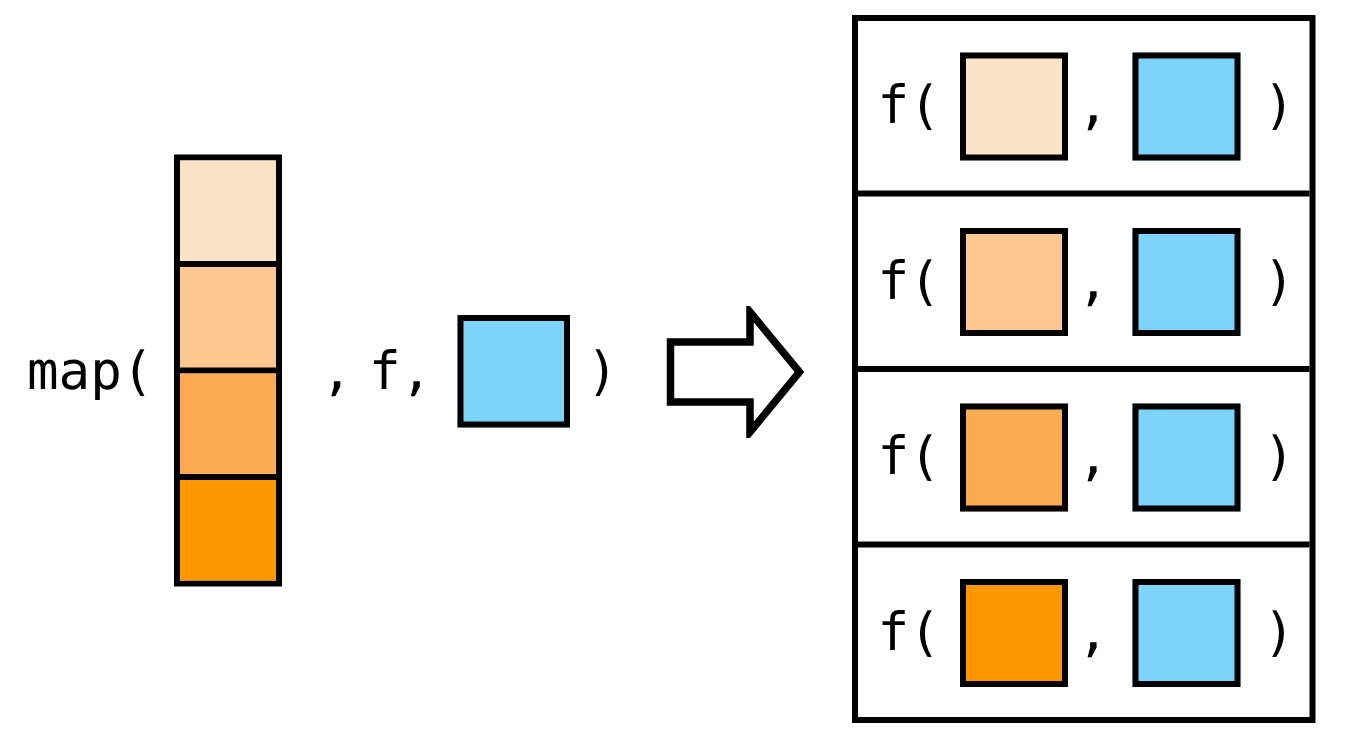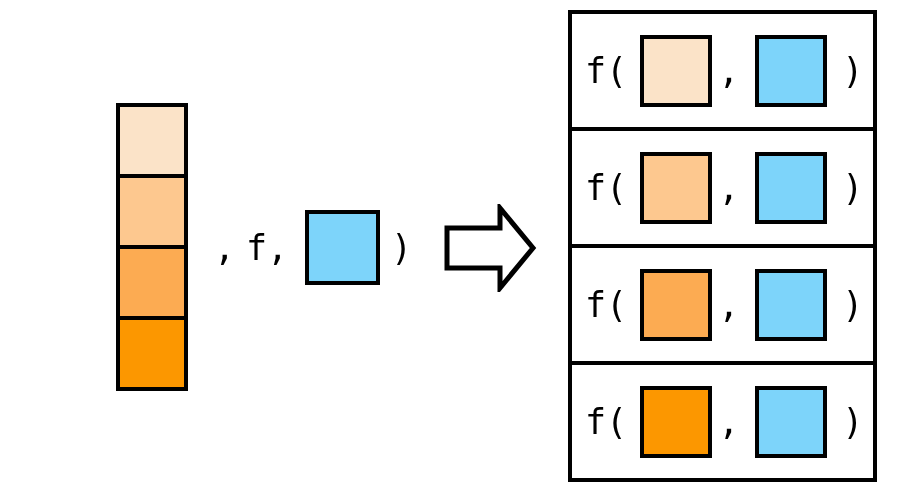--- a/index.html
+++ b/index.html
@@ -67,20 +67,21 @@
   .row .in-sq { margin-left: 13px; width: 72px; height: 72px; }
   .row .comma { margin-left: 6px; line-height: 36px; white-space: pre; }
   .row .arg-sq { margin-left: 16px; width: 72px; height: 72px; }
   .row .close { margin-left: 15px; line-height: 36px; white-space: pre; }
 </style>
 </head>
 <body>
 
 <div class="canvas">
 
+  <span class="txt" style="left:18px">map(</span>
 
   <div class="stack">
     <div class="cell" style="background: rgb(251, 227, 200);"></div>
     <div class="cell" style="background: rgb(253, 200, 143);"></div>
     <div class="cell" style="background: rgb(252, 171, 82);"></div>
     <div class="cell" style="background: rgb(252, 151, 0);"></div>
   </div>
 
   <span class="txt" style="left:214px">,</span>
 

